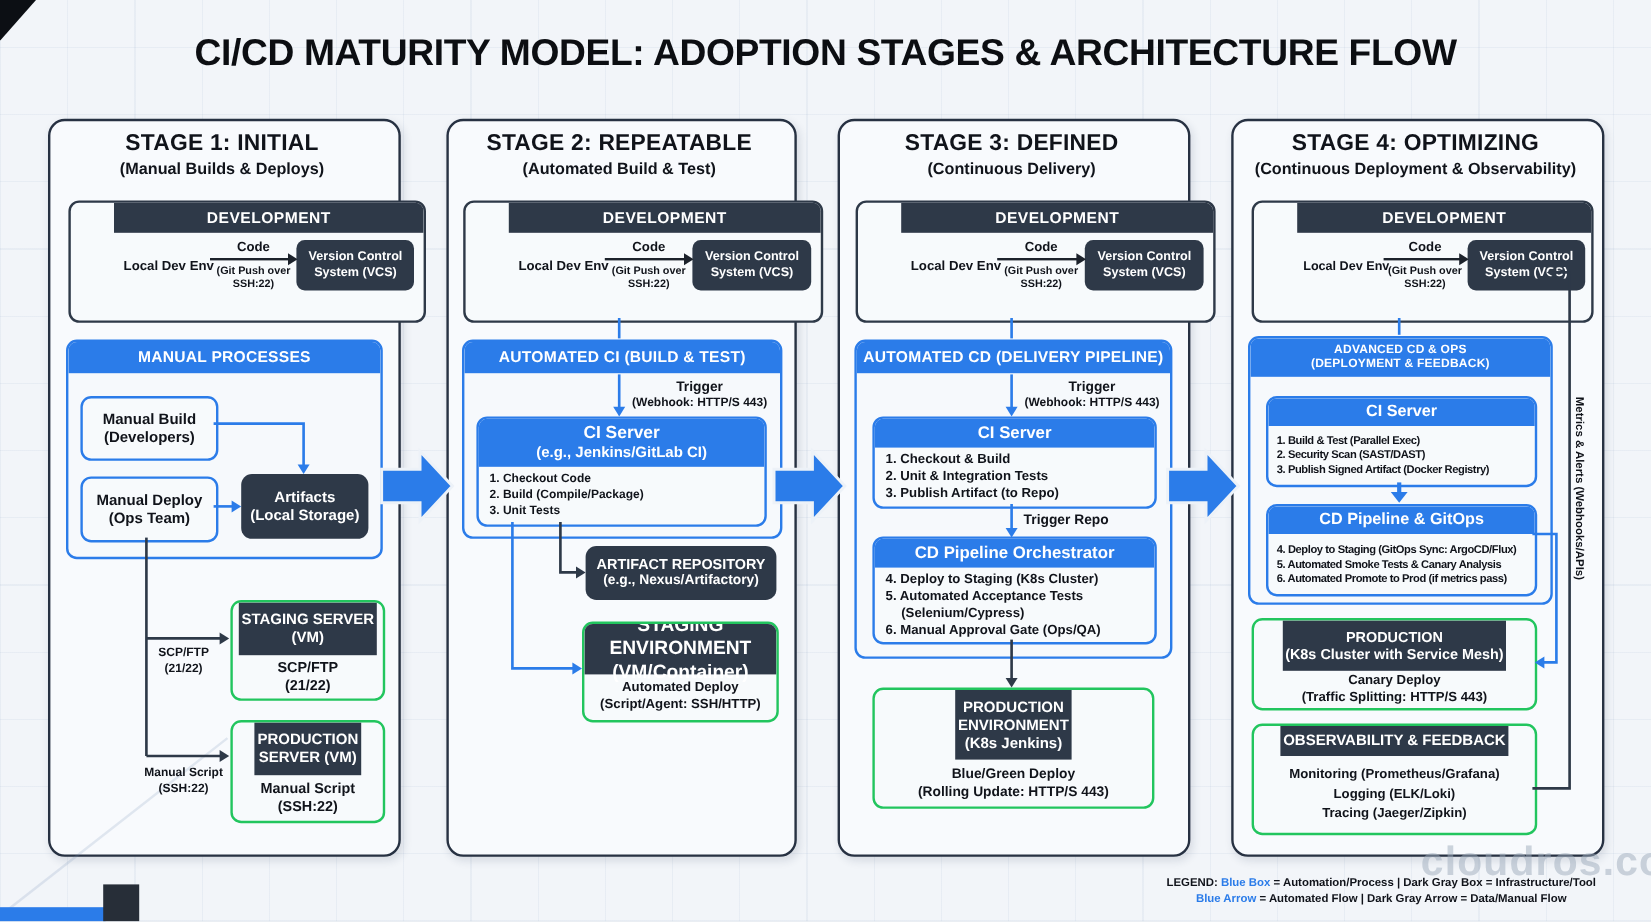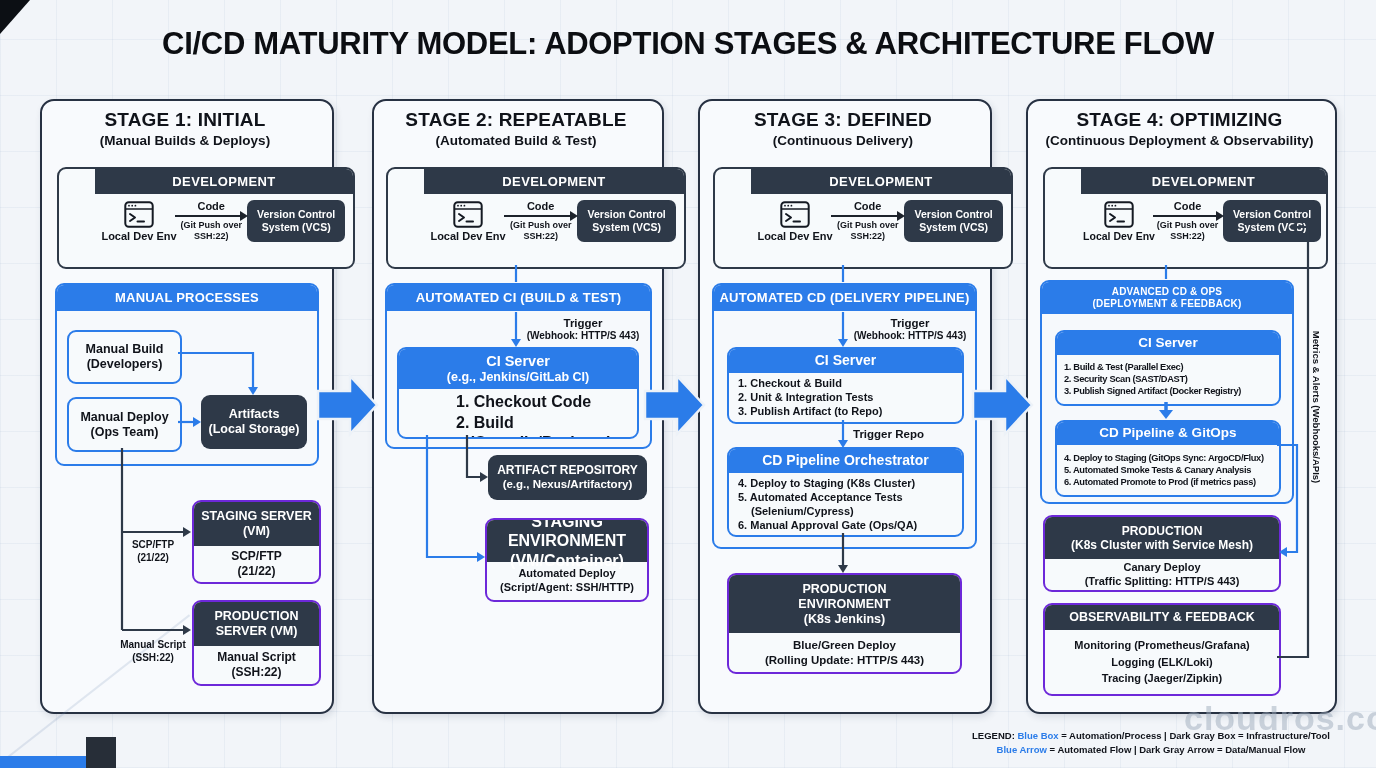--- a/index.html
+++ b/index.html
@@ -17,37 +17,37 @@
     box-shadow:2px 3px 7px rgba(30,50,80,.13);z-index:1;}
   .stage-title{font-weight:bold;font-size:19px;text-align:center;letter-spacing:.2px;z-index:3;}
   .stage-sub{font-weight:bold;font-size:13.5px;text-align:center;z-index:3;}
   .panel{border:2px solid #2e3948;border-radius:9px;background:#f7fafc;overflow:hidden;z-index:3;padding-left:36px;}
   .bar{background:#2e3948;color:#fff;font-weight:bold;text-align:center;font-size:13px;
     padding:5px 2px;letter-spacing:.4px;}
   .section{border:2px solid #2b7ce9;border-radius:9px;background:#f6f9fc;overflow:hidden;z-index:2;}
   .section-head{background:#2b7ce9;color:#fff;font-weight:bold;text-align:center;font-size:13px;
     padding:5px 2px;letter-spacing:.2px;line-height:1.2;}
   .dev-row{display:flex;align-items:center;justify-content:space-between;padding:6px 8px 3px 8px;}
-  .dev-local{display:flex;flex-direction:column;align-items:center;width:72px;text-align:center;}
+  .dev-local{display:flex;flex-direction:row;align-items:center;width:72px;text-align:center;}
   .dev-local-lbl{font-weight:bold;font-size:11px;margin-top:2px;white-space:nowrap;}
   .dev-arrow{width:76px;text-align:center;}
   .dev-code{font-weight:bold;font-size:11px;}
   .dev-line{position:relative;height:0;border-top:2.2px solid #1c222b;margin:3px 6px 3px 0;}
   .dev-line::after{content:"";position:absolute;right:-7px;top:-6.2px;width:0;height:0;
     border-left:8px solid #1c222b;border-top:5px solid transparent;border-bottom:5px solid transparent;}
   .dev-push{font-weight:bold;font-size:9px;line-height:1.2;}
   .vcs{background:#2e3948;color:#fff;border-radius:7px;font-weight:bold;font-size:10.5px;
     text-align:center;line-height:1.25;padding:8px 4px;width:94px;}
   .whitebox{background:#f7fafc;border:2px solid #2b7ce9;border-radius:9px;font-weight:bold;
     font-size:12.5px;line-height:1.2;text-align:center;display:flex;flex-direction:column;
     justify-content:center;z-index:3;}
   .darkbox{background:#2e3948;color:#fff;border-radius:9px;font-weight:bold;font-size:12.5px;
     line-height:1.2;text-align:center;display:flex;flex-direction:column;justify-content:center;z-index:3;}
-  .hbox{border:2px solid #6d28d9;border-radius:9px;background:#f7fafc;overflow:hidden;
-    display:flex;flex-direction:column;z-index:3;}
+  .hbox{border:2px solid #22c55e;border-radius:9px;background:#f7fafc;overflow:hidden;
+    display:flex;flex-direction:column;z-index:3;align-items:center;}
   .hbox-head{background:#2e3948;color:#fff;font-weight:bold;text-align:center;line-height:1.2;
     padding:5px 2px;display:flex;flex-direction:column;justify-content:center;}
   .hbox-body{flex:1;display:flex;flex-direction:column;justify-content:center;text-align:center;
     font-weight:bold;line-height:1.25;}
   .bbox{border:2px solid #2b7ce9;border-radius:9px;background:#f7fafc;overflow:hidden;
     display:flex;flex-direction:column;z-index:3;}
   .bbox-head{background:#2b7ce9;color:#fff;font-weight:bold;text-align:center;line-height:1.25;
     padding:3px 2px;}
   .steps{flex:1;display:flex;flex-direction:column;justify-content:center;font-weight:bold;
     padding:3px 6px 3px 9px;line-height:1.3;text-align:left;}
@@ -247,21 +247,21 @@
   </div>
   <div class="abs trig" style="left:524px;top:316px;width:118px;">
     <div style="font-size:11.5px;">Trigger</div>
     <div style="font-size:10px;">(Webhook: HTTP/S 443)</div>
   </div>
   <div class="abs bbox" style="left:397px;top:347px;width:238px;height:88px;">
     <div class="bbox-head">
       <div style="font-size:14.5px;">CI Server</div>
       <div style="font-size:12.5px;">(e.g., Jenkins/GitLab CI)</div>
     </div>
-    <div class="steps" style="font-size:16px;margin-left:48px;">
+    <div class="steps" style="font-size:10px;">
       <div class="step">1. Checkout Code</div>
       <div class="step">2. Build (Compile/Package)</div>
       <div class="step">3. Unit Tests</div>
     </div>
   </div>
   <div class="abs darkbox" style="left:488px;top:455px;width:159px;height:45px;font-size:12px;">
     <div>ARTIFACT REPOSITORY</div>
       <div style="font-size:11.5px;">(e.g., Nexus/Artifactory)</div>
   </div>
   <div class="abs hbox" style="left:485px;top:518px;width:160px;height:80px;">

